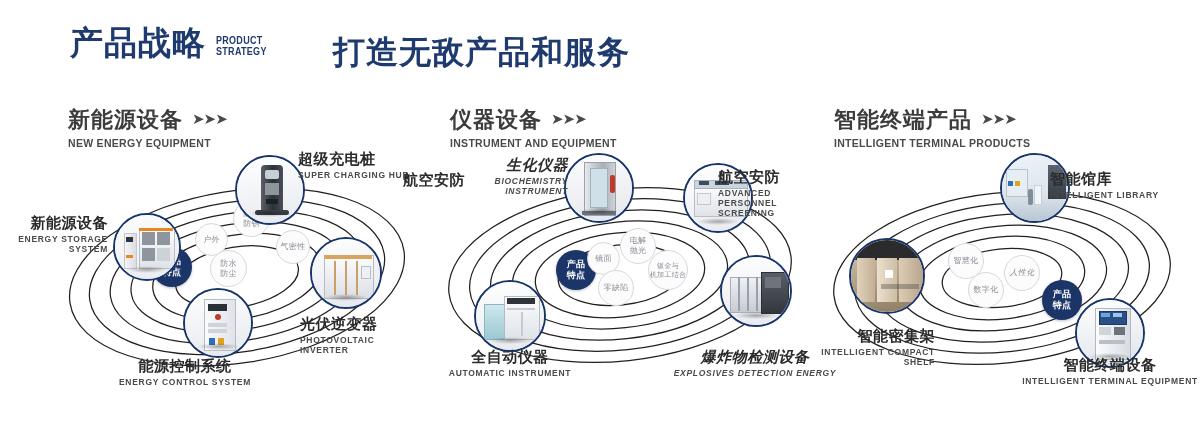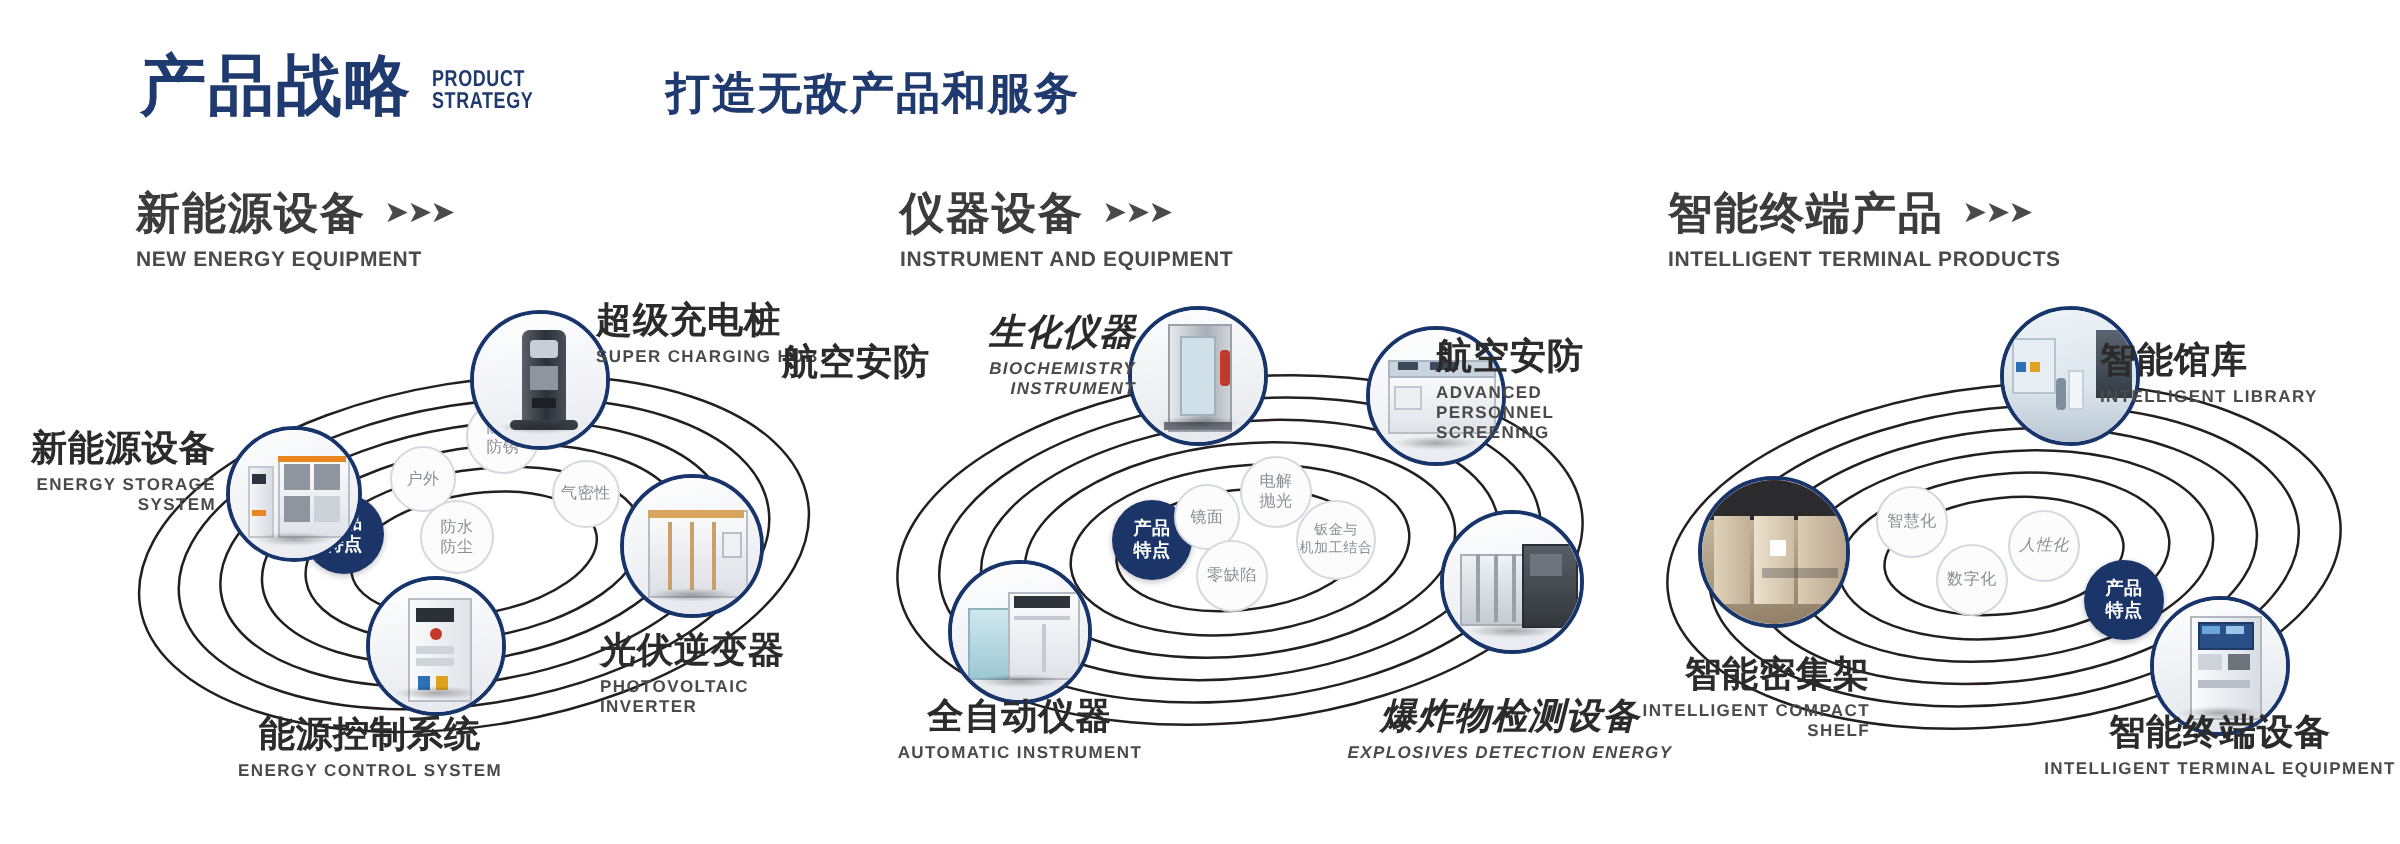--- a/index.html
+++ b/index.html
@@ -48,30 +48,31 @@
     letter-spacing: 0.4px;
     transform: scaleX(0.78);
     transform-origin: left bottom;
     white-space: pre-line;
     font-family: "Liberation Sans Narrow", "Liberation Sans", sans-serif;
   }
   .hdr-sub {
     position: absolute;
     left: 333px;
     top: 36px;
-    font-size: 22px;
+    font-size: 32px;
     font-weight: 700;
     letter-spacing: 1px;
     color: #1f3a6e;
     line-height: 1;
   }
 
   
   .sec {
     position: absolute;
+    margin-top: 13px;
   }
   .sec-cn {
     font-size: 22px;
     font-weight: 700;
     color: #3c3c3c;
     letter-spacing: 1px;
     line-height: 1;
     display: inline-block;
     vertical-align: middle;
   }
@@ -133,21 +134,21 @@
     color: #ffffff;
     font-weight: 700;
     font-size: 9px;
     line-height: 11px;
     box-shadow: 0 1px 3px rgba(0,0,0,0.25);
   }
 
   
   .lbl { position: absolute; }
   .lbl-cn {
-    font-size: 18px;
+    font-size: 15px;
     font-weight: 700;
     color: #2b2b2b;
     letter-spacing: 0.5px;
     line-height: 1.05;
     white-space: nowrap;
   }
   .lbl-en {
     margin-top: 3px;
     font-size: 8.5px;
     font-weight: 700;
@@ -389,21 +390,21 @@
       <g fill="none" stroke="#231f20" stroke-width="1.25">
         <ellipse cx="182" cy="118" rx="60" ry="29" transform="rotate(-6 182 118)"></ellipse>
         <ellipse cx="182" cy="118" rx="83" ry="41" transform="rotate(-6 182 118)"></ellipse>
         <ellipse cx="182" cy="118" rx="105" ry="52" transform="rotate(-6 182 118)"></ellipse>
         <ellipse cx="182" cy="118" rx="127" ry="63" transform="rotate(-6 182 118)"></ellipse>
         <ellipse cx="182" cy="118" rx="148" ry="74" transform="rotate(-6 182 118)"></ellipse>
         <ellipse cx="182" cy="118" rx="169" ry="85" transform="rotate(-6 182 118)"></ellipse>
       </g>
     </svg>
 
-    <div class="feat" style="left:118px; top:83px; width:36px; height:36px;text-align:center;">智慧化</div>
+    <div class="feat" style="left:128px; top:83px; width:36px; height:36px;text-align:center;">智慧化</div>
     <div class="feat" style="left:148px; top:112px; width:36px; height:36px;">数字化</div>
     <div class="feat" style="left:184px; top:95px; width:36px; height:36px;font-style:italic;">人性化</div>
     <div class="feat main" style="left:222px; top:120px; width:40px; height:40px;">产品
 特点</div>
 
     <div class="bub" style="left:180px; top:-7px; width:70px; height:70px;">
       <div class="ph" style="background:linear-gradient(170deg,#eef4f8,#cfdbe4);">
         <div class="dev" style="left:0; top:38px; width:70px; height:28px; background:linear-gradient(180deg,#dde6ed,#b9c6d2);"></div>
         <div class="dev" style="left:4px; top:14px; width:20px; height:26px; background:#e7eef3; border:1px solid #b7c4cf;"></div>
         <div class="dev" style="left:6px; top:26px; width:5px; height:5px; background:#2f6fb5;"></div>

